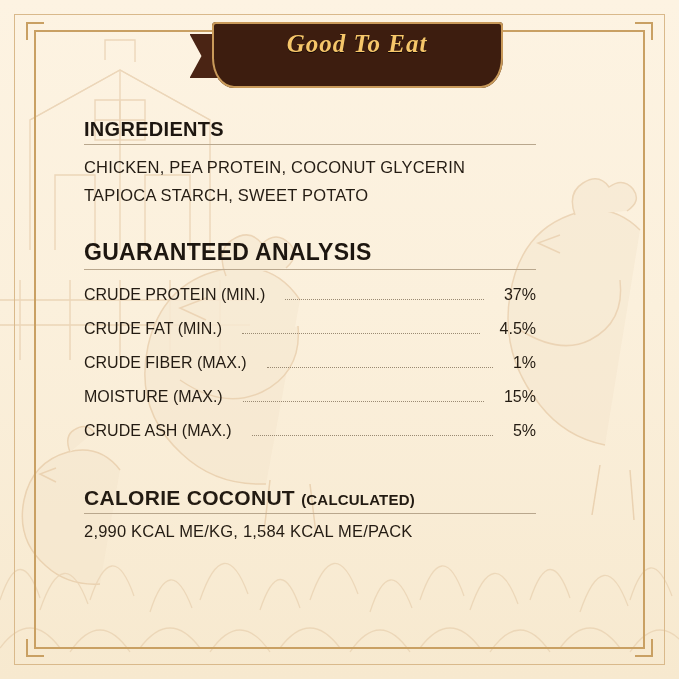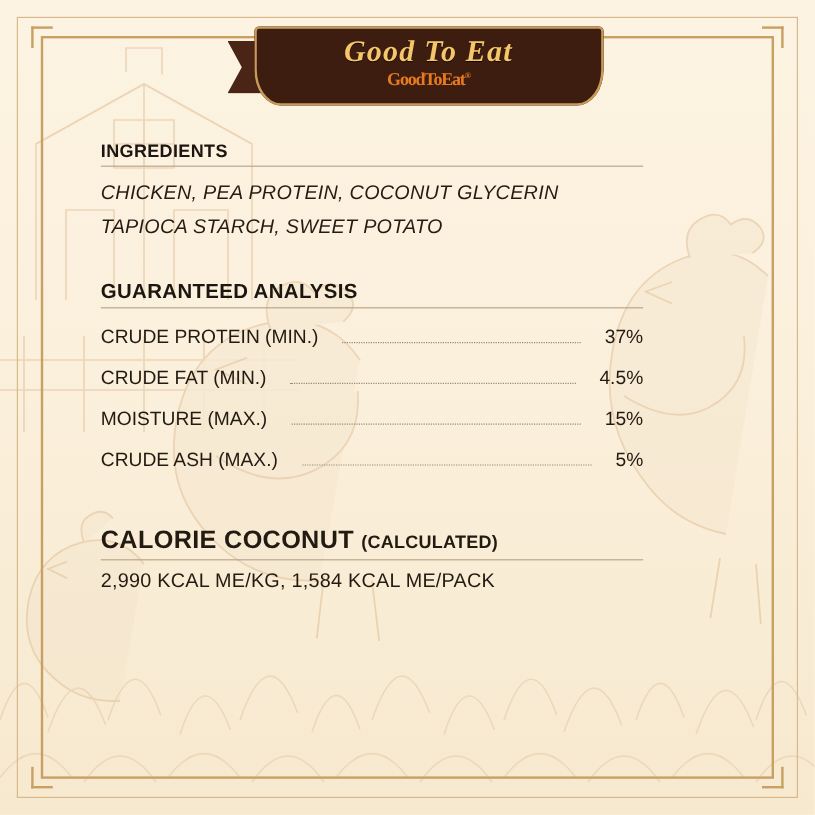--- a/index.html
+++ b/index.html
@@ -116,38 +116,37 @@
     top: 118px;
     width: 452px;
     z-index: 4;
     color: #231b12;
   }
 
   .section { margin-bottom: 6px; }
 
   h2.sec-title {
     margin: 0;
-    font-size: 15px;
+    font-size: 20px;
     font-weight: bold;
     letter-spacing: 0.3px;
     color: #1d1610;
   }
-  h2.sec-title.small { font-size: 17px; }
+  h2.sec-title.small { font-size: 23px; }
   .sec-rule {
     border: none;
     border-top: 1px solid #b9a78d;
     margin: 3px 0 8px 0;
   }
 
   .ing-line {
     font-size: 16.5px;
     line-height: 28px;
     letter-spacing: 0.2px;
     color: #241c13;
-    font-style: italic;
   }
 
   .ga-block { margin-top: 30px; }
 
   .ga-row {
     display: flex;
     align-items: baseline;
     font-size: 16px;
     line-height: 34px;
     white-space: nowrap;
@@ -237,21 +236,20 @@
   <div class="corner tl"></div>
   <div class="corner tr"></div>
   <div class="corner bl"></div>
   <div class="corner br"></div>
 
   <div class="banner-wrap">
     <div class="ribbon-tail left"></div>
     <div class="ribbon-tail right"></div>
     <div class="banner">
       <div class="brand-title">Good To Eat</div>
-      <div class="brand-mark"><span>GoodToEat</span><sup>®</sup></div>
     </div>
   </div>
 
   <div class="content">
 
     <div class="section">
       <h2 class="sec-title">INGREDIENTS</h2>
       <hr class="sec-rule">
       <div class="ing-line">CHICKEN, PEA PROTEIN, COCONUT GLYCERIN</div>
       <div class="ing-line">TAPIOCA STARCH, SWEET POTATO</div>
@@ -265,20 +263,25 @@
         <span class="ga-label">CRUDE PROTEIN (MIN.)</span>
         <span class="ga-dots"></span>
         <span class="ga-value">37%</span>
       </div>
       <div class="ga-row">
         <span class="ga-label">CRUDE FAT (MIN.)</span>
         <span class="ga-dots"></span>
         <span class="ga-value">4.5%</span>
       </div>
       <div class="ga-row">
+        <span class="ga-label">CRUDE FIBER (MAX.)</span>
+        <span class="ga-dots"></span>
+        <span class="ga-value">1%</span>
+      </div>
+      <div class="ga-row">
         <span class="ga-label">MOISTURE (MAX.)</span>
         <span class="ga-dots"></span>
         <span class="ga-value">15%</span>
       </div>
       <div class="ga-row">
         <span class="ga-label">CRUDE ASH (MAX.)</span>
         <span class="ga-dots"></span>
         <span class="ga-value">5%</span>
       </div>
     </div>

